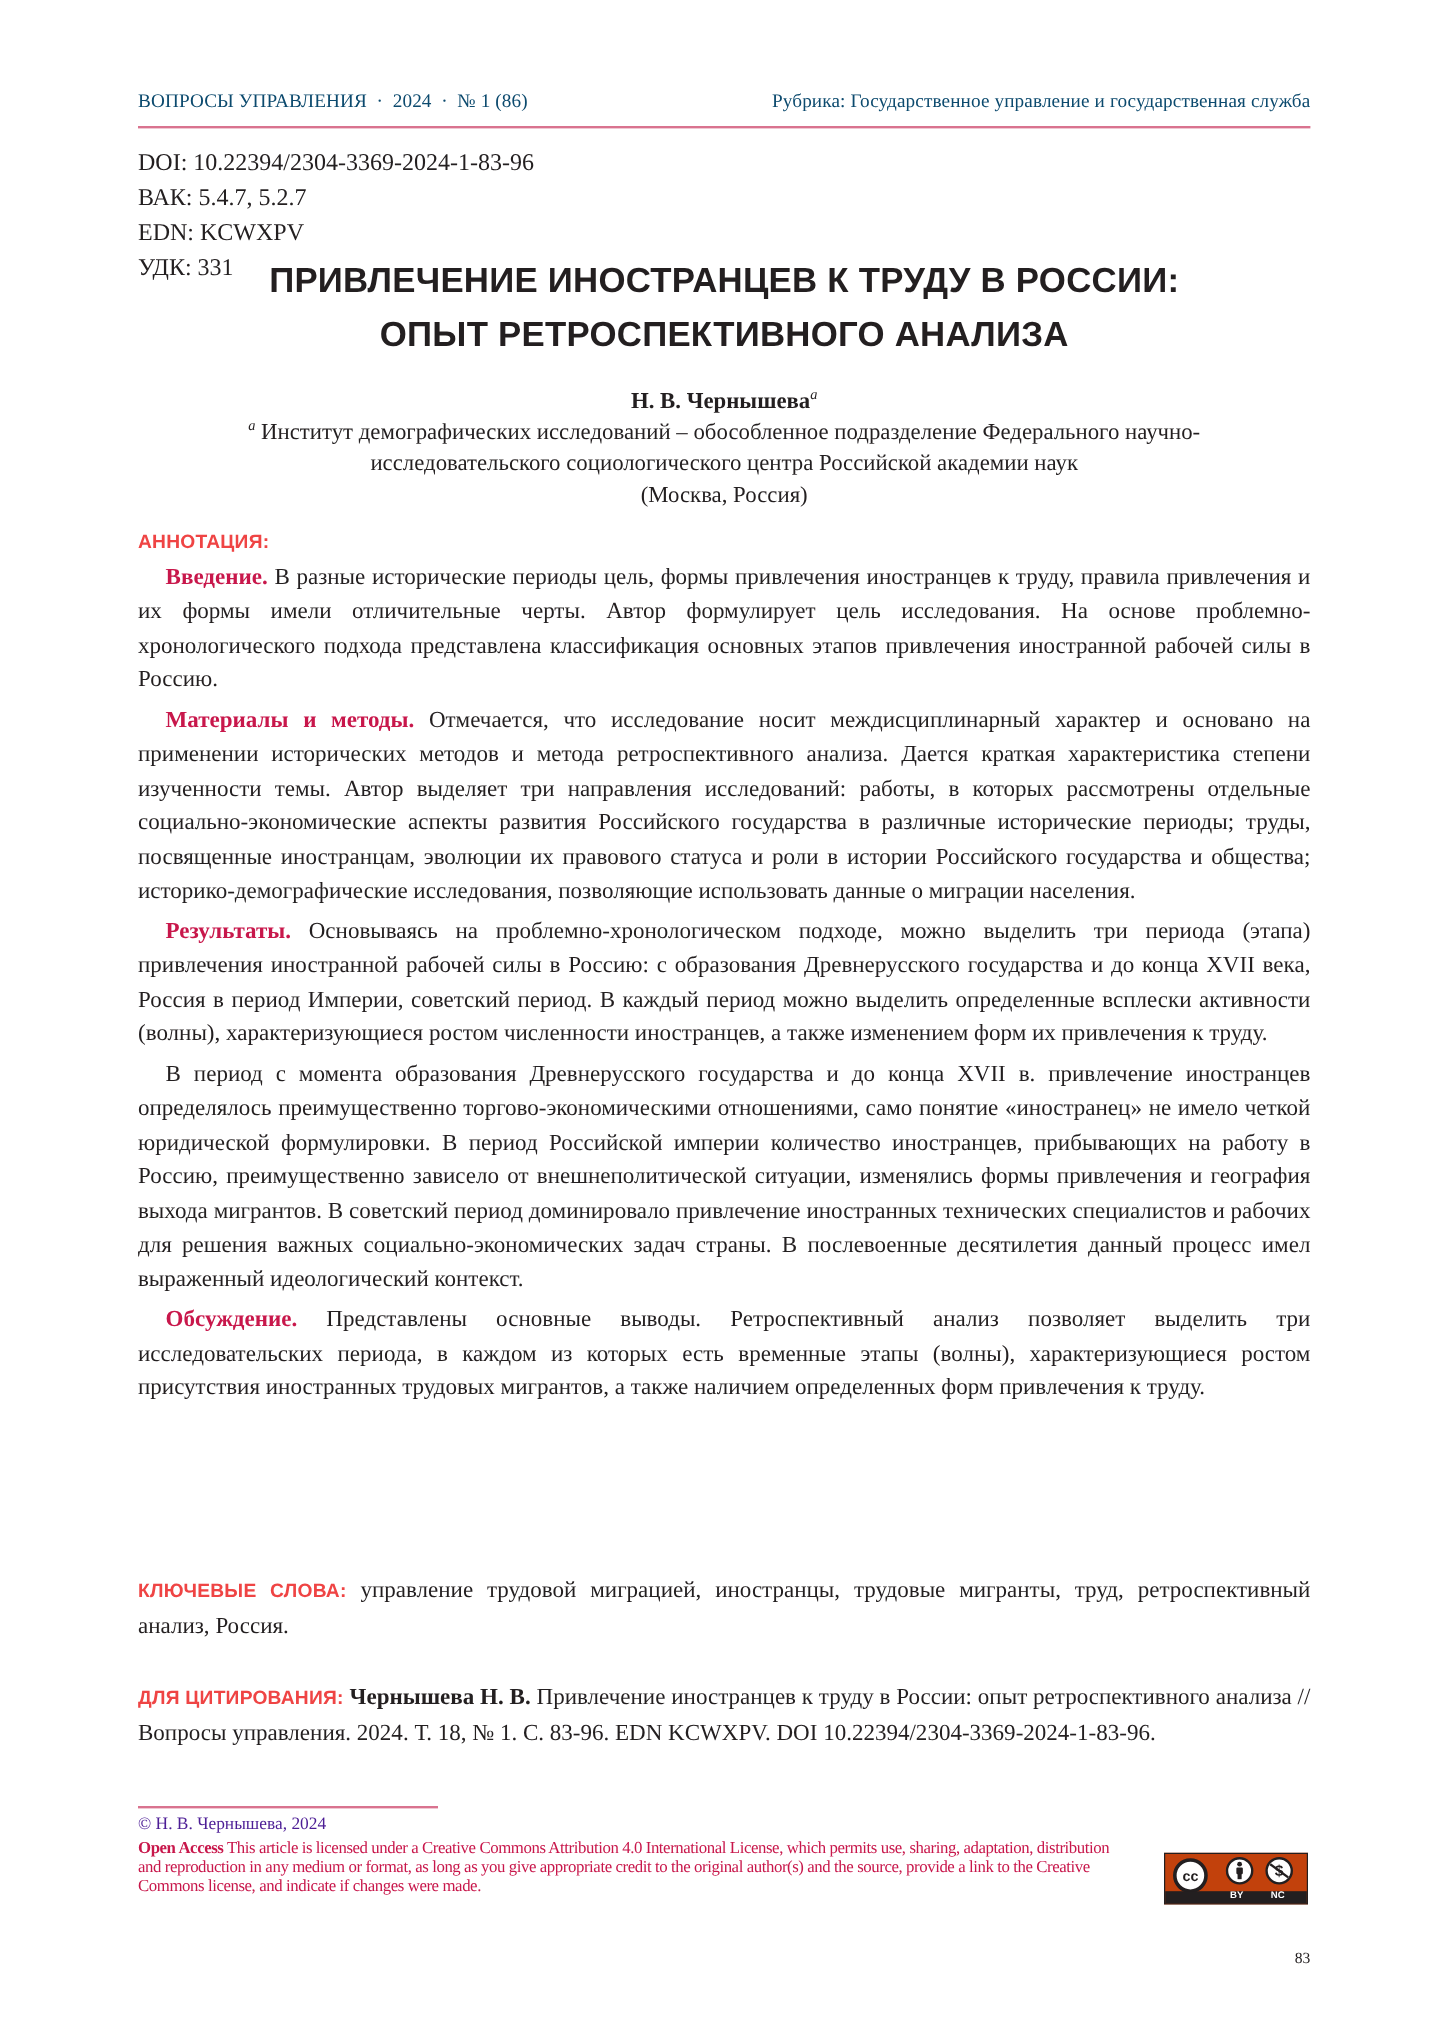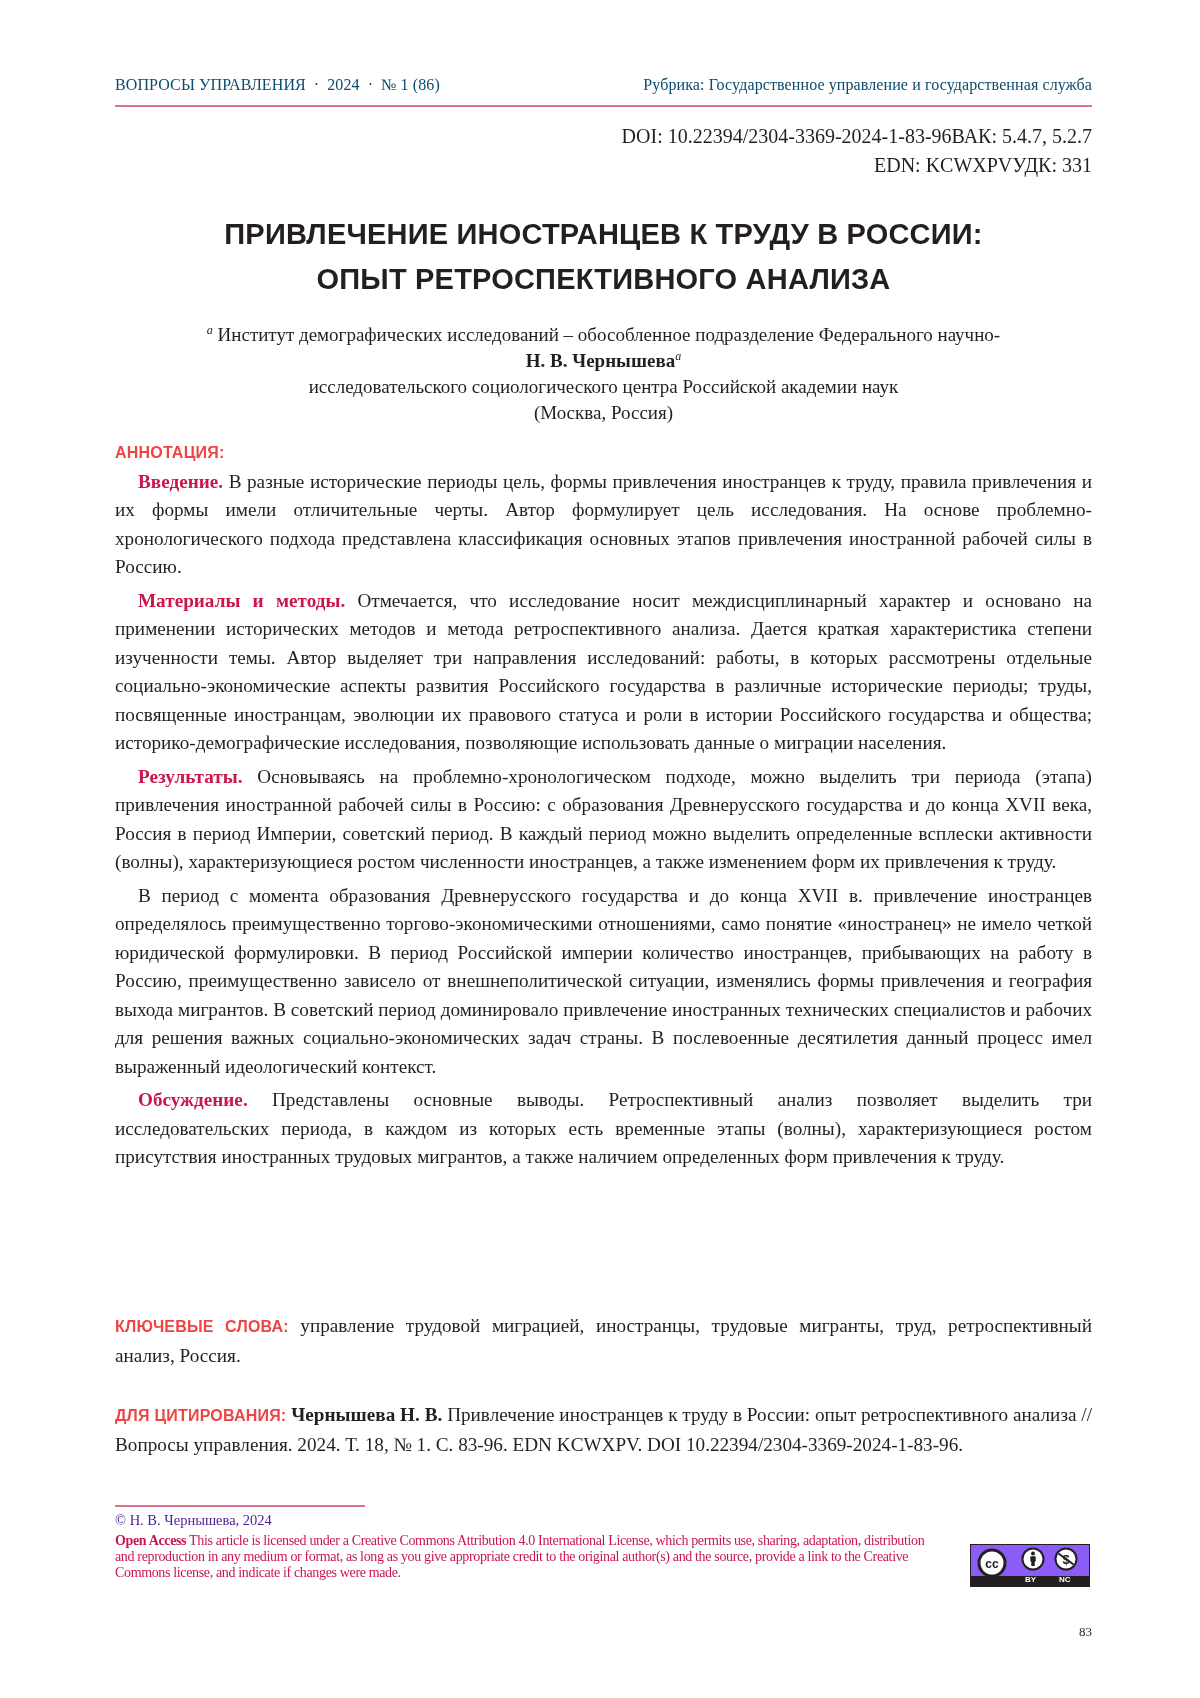--- a/index.html
+++ b/index.html
@@ -37,21 +37,21 @@
     background: #d9738f;
   }
   .meta {
     position: absolute;
     top: 122px;
     left: 0;
     width: 977px;
     font-size: 20px;
     line-height: 29px;
   }
-  .meta .row { display: flex; justify-content: flex-end; }
+  .meta .row { display: flex; justify-content: flex-start; flex-direction: column; }
   .title {
     position: absolute;
     top: 212px;
     left: 0;
     width: 977px;
     text-align: center;
     font-family: "Liberation Sans", "DejaVu Sans", sans-serif;
     font-weight: bold;
     font-size: 29px;
     line-height: 45px;
@@ -133,21 +133,21 @@
     letter-spacing: -0.35px;
   }
   .license .oa { font-weight: bold; }
   .cc-badge {
     position: absolute;
     top: 1544px;
     left: 855px;
     width: 120px;
     height: 43px;
     border: 1.5px solid #231f20;
-    background: #8b5cf6;
+    background: #c2410c;
   }
   .cc-badge .strip {
     position: absolute;
     left: 0; right: 0; bottom: 0;
     height: 10px;
     background: #231f20;
     padding-left: 13px;
   }
   .cc-badge .strip span {
     position: absolute;
@@ -191,25 +191,25 @@
     </div>
   </div>
 
   <h1 class="title">
     <div>ПРИВЛЕЧЕНИЕ ИНОСТРАНЦЕВ К ТРУДУ В РОССИИ:</div>
     <div>ОПЫТ РЕТРОСПЕКТИВНОГО АНАЛИЗА</div>
   </h1>
 
   <div class="author-block">
     <div>
+      <span class="author-name">Н. В. Чернышева</span><span class="sup">a</span>
+    </div>
+    <div>
       <span class="sup">a</span>
       <span>Институт демографических исследований – обособленное подразделение Федерального научно-</span>
-    </div>
-    <div>
-      <span class="author-name">Н. В. Чернышева</span><span class="sup">a</span>
     </div>
     <div>исследовательского социологического центра Российской академии наук</div>
     <div>(Москва, Россия)</div>
   </div>
 
   <div class="abstract">
     <div class="section-label">АННОТАЦИЯ:</div>
     <p><span class="inline-head">Введение.</span><span> В разные исторические периоды цель, формы привлечения иностранцев к труду, правила привлечения и их формы имели отличительные черты. Автор формулирует цель исследования. На основе проблемно-хронологического подхода представлена классификация основных этапов привлечения иностранной рабочей силы в Россию.</span></p>
     <p class="gap"><span class="inline-head">Материалы и методы.</span><span> Отмечается, что исследование носит междисциплинарный характер и основано на применении исторических методов и метода ретроспективного анализа. Дается краткая характеристика степени изученности темы. Автор выделяет три направления исследований: работы, в которых рассмотрены отдельные социально-экономические аспекты развития Российского государства в различные исторические периоды; труды, посвященные иностранцам, эволюции их правового статуса и роли в истории Российского государства и общества; историко-демографические исследования, позволяющие использовать данные о миграции населения.</span></p>
     <p class="gap"><span class="inline-head">Результаты.</span><span> Основываясь на проблемно-хронологическом подходе, можно выделить три периода (этапа) привлечения иностранной рабочей силы в Россию: с образования Древнерусского государства и до конца XVII века, Россия в период Империи, советский период. В каждый период можно выделить определенные всплески активности (волны), характеризующиеся ростом численности иностранцев, а также изменением форм их привлечения к труду.</span></p>

